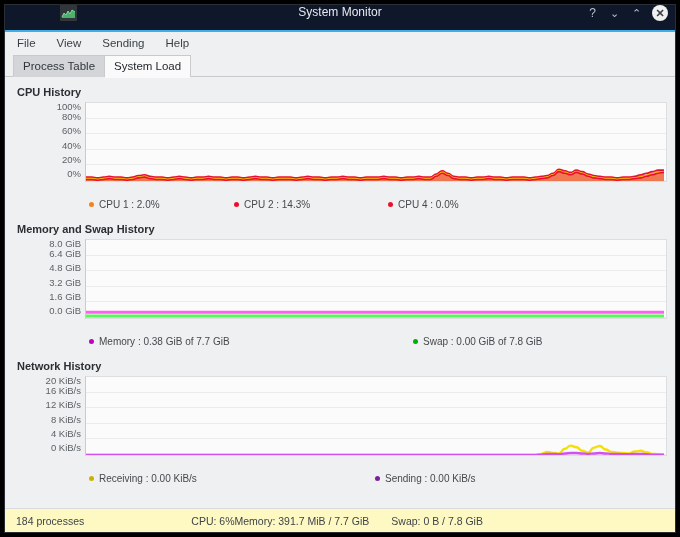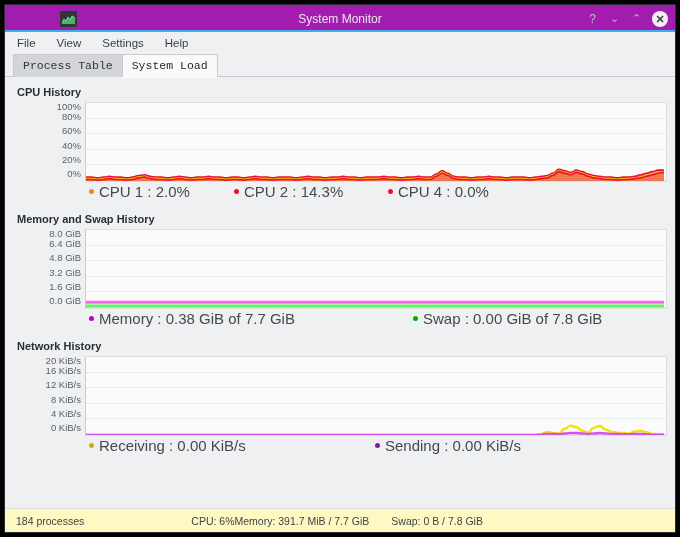--- a/index.html
+++ b/index.html
@@ -13,22 +13,22 @@
     position: absolute; left: 4px; top: 4px;
     width: 672px; height: 529px;
     background: #eff0f1;
     border: 1px solid #2a2f35;
     display: flex; flex-direction: column;
     overflow: hidden;
   }
   
   .titlebar {
     height: 27px; flex: 0 0 27px;
-    background: #a21caf;
-    display: flex; align-items: center;
+    background: #0f172a;
+    display: flex; align-items: flex-start;
     position: relative;
     padding-left: 48px;
   }
   .titlebar-accent {
     position: absolute; left: 0; right: 0; bottom: 0; height: 2px;
     background: #3daee9;
   }
   .app-icon {
     width: 17px; height: 16px; margin-left: 7px;
     background: #31363b;
@@ -62,25 +62,24 @@
     height: 22px; flex: 0 0 22px;
     display: flex; align-items: center;
     padding-left: 12px; gap: 21px;
     background: #eff0f1;
     font-size: 11.5px; color: #3a3f44;
   }
   .menubar span { cursor: default; }
   
   .tabbar {
     height: 23px; flex: 0 0 23px;
-    display: flex; 
+    display: flex; align-items: flex-end;
     padding-left: 8px;
     background: #eff0f1;
     position: relative;
-    font-family: Liberation Mono, monospace;
   }
   .tabbar::after {
     content: ""; position: absolute; left: 0; right: 0; bottom: 0;
     height: 1px; background: #c8cacd;
   }
   .tab {
     font-size: 11.5px; color: #31363b;
     padding: 4px 9px 4px 9px;
     border: 1px solid #c8cacd;
     border-bottom: none;
@@ -131,23 +130,23 @@
   }
   .plot.mem { height: 80px; }
   .gridlines { position: absolute; inset: 0; }
   .gridlines div {
     position: absolute; left: 0; right: 0; height: 1px;
     background: #ebecec;
   }
   .plot svg { position: absolute; left: 0; top: 0; }
   .legend {
     display: flex;
-    padding: 1px 0 8px 0;
+    padding: 17px 0 8px 0;
     margin-left: 76px;
-    font-size: 15px; color: #45494d;
+    font-size: 10px; color: #45494d;
   }
   .legend-item { display: flex; align-items: center; gap: 5px; }
   .legend-dot {
     width: 5px; height: 5px; border-radius: 50%;
     flex: 0 0 5px;
   }
   
   .statusbar {
     height: 24px; flex: 0 0 24px;
     display: flex; align-items: center;
@@ -179,21 +178,21 @@
       <div class="win-btn chev">⌄</div>
       <div class="win-btn chev">⌃</div>
       <div class="close-btn">✕</div>
     </div>
     <div class="titlebar-accent"></div>
   </div>
 
   <div class="menubar">
     <span>File</span>
     <span>View</span>
-    <span>Settings</span>
+    <span>Sending</span>
     <span>Help</span>
   </div>
 
   <div class="tabbar">
     <div class="tab">Process Table</div>
     <div class="tab active">System Load</div>
   </div>
 
   <div class="content">
 

